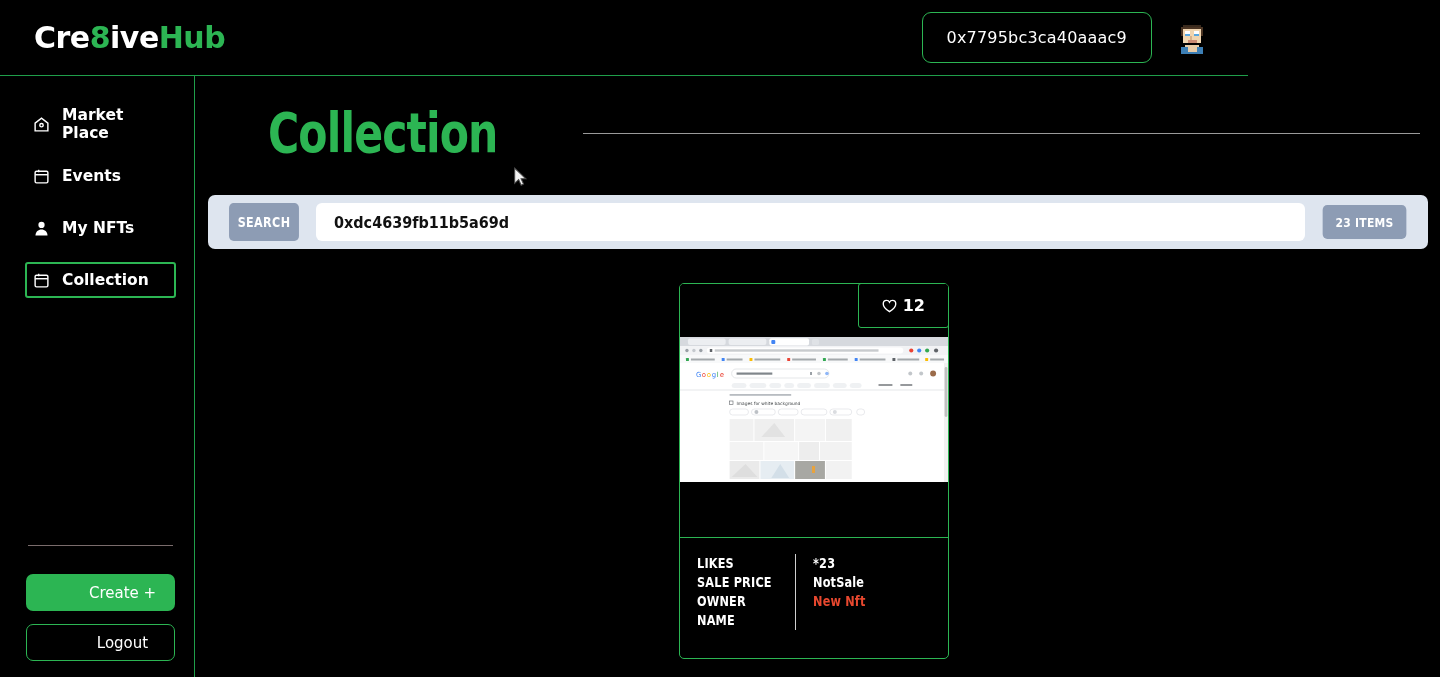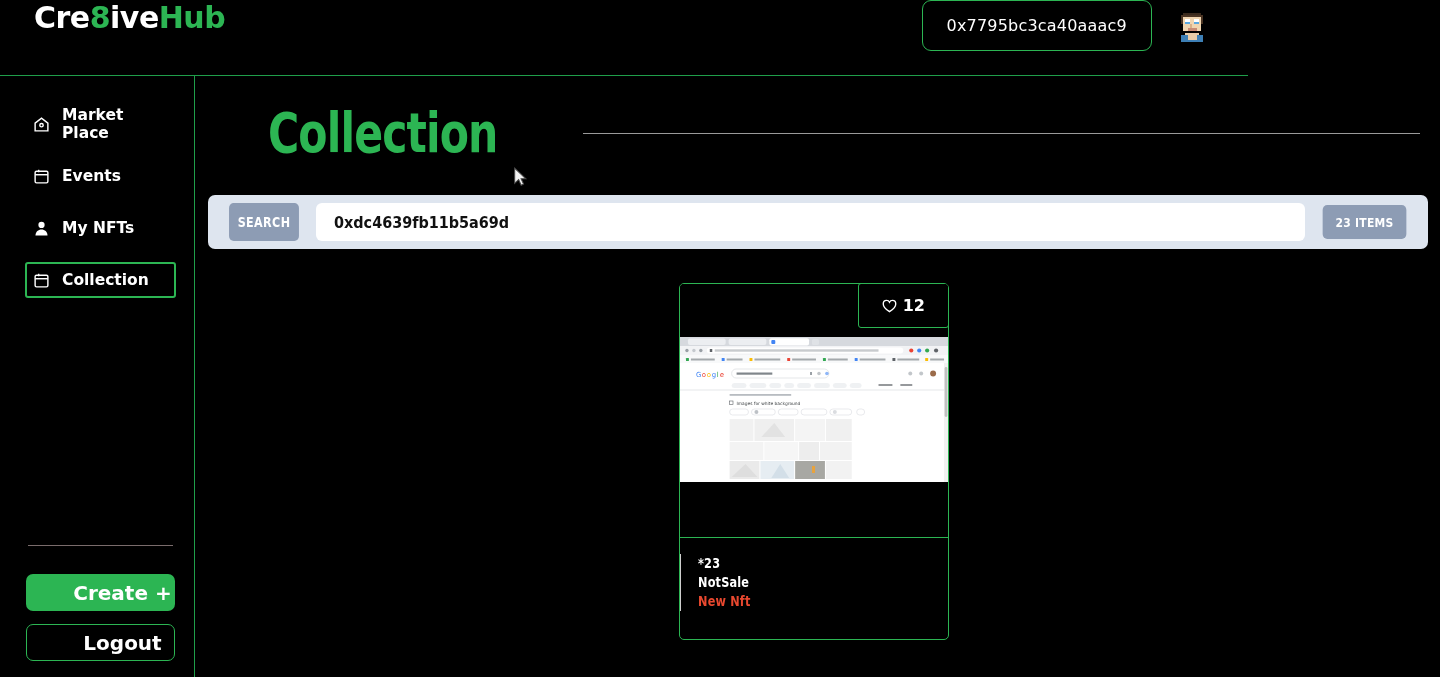--- a/index.html
+++ b/index.html
@@ -8,21 +8,21 @@
     background:#000;
     font-family:"Liberation Sans", sans-serif;
     overflow:hidden;
   }
   .app { position:relative; width:1440px; height:677px; background:#000; }
 
   
   .header {
     position:absolute; left:0; top:0; width:1248px; height:76px;
     background:#000; border-bottom:1.5px solid #1f9e4a;
-    display:flex; align-items:flex-start; justify-content:space-between;
+    display:flex; align-items:center; justify-content:space-between;
   }
   .logo {
     margin-left:34px;
     font-size:30px; font-weight:bold; letter-spacing:-0.5px;
     color:#fff; white-space:nowrap;
     font-family:"DejaVu Sans", sans-serif;
   }
   .logo .g { color:#2cb553; }
   .header-right { display:flex; align-items:center; margin-right:38px; gap:22px; }
   .wallet-pill {
@@ -47,21 +47,21 @@
     border:2px solid transparent; border-radius:3px;
     font-family:"DejaVu Sans", sans-serif;
   }
   .nav-item.active { border-color:#2cb553; }
   .nav-icon { width:17px; height:17px; flex:0 0 17px; display:block; }
 
   .side-bottom { margin-top:auto; padding:0 19px 16px 19px; }
   .divider { height:1px; background:#7a6c6c; margin:0 2px 28px 2px; }
   .btn {
     display:flex; align-items:center; justify-content:center;
-    height:37px; border-radius:7px; font-size:20px; font-weight:bold;
+    height:37px; border-radius:7px; font-size:15px; font-weight:normal;
     font-family:"DejaVu Sans", sans-serif;
     padding-left:44px;
   }
   .btn-create { background:#2cb553; color:#fff; margin-bottom:13px; }
   .btn-logout { background:#000; color:#fff; border:1.4px solid #2cb553; }
 
   
   .main { position:absolute; left:188px; top:76px; width:1252px; height:601px; }
 
   .page-head { display:flex; align-items:center; padding:30px 20px 0 80px; }
@@ -347,20 +347,26 @@
             <rect x="147" y="124" width="26" height="18" fill="#f2f2f2"></rect>
           </g>
 
           <rect x="266" y="26" width="4" height="119" fill="#f1f1f1"></rect>
           <rect x="266.6" y="30" width="2.8" height="50" rx="1.4" fill="#c1c1c1"></rect>
         </svg>
 
         <div class="card-blank"></div>
 
         <div class="card-info">
+          <div class="info-labels">
+            <div class="info-row">LIKES</div>
+            <div class="info-row">SALE PRICE</div>
+            <div class="info-row">OWNER</div>
+            <div class="info-row">NAME</div>
+          </div>
           <div class="info-values">
             <div class="info-row">*23</div>
             <div class="info-row">NotSale</div>
             <div class="info-row accent">New Nft</div>
           </div>
         </div>
 
       </div>
     </div>
 

